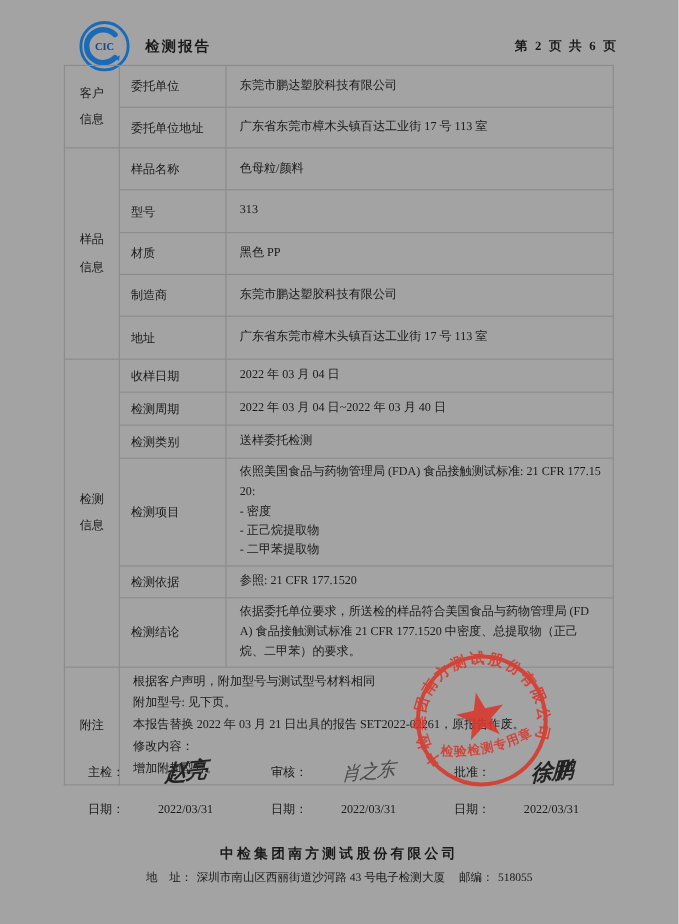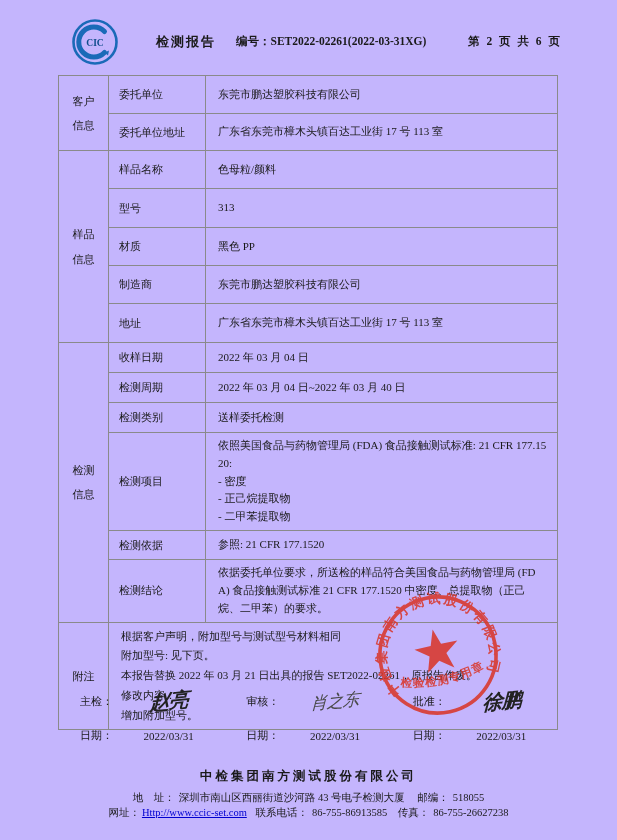--- a/index.html
+++ b/index.html
@@ -1,28 +1,28 @@
 <!DOCTYPE html>
 <html><head>
 <meta charset="utf-8">
 <style>
   html,body{margin:0;padding:0;background:#fff;}
   .page{
-    position:relative;width:617px;height:840px;background:#c4b5fd;
+    position:relative;width:617px;height:840px;background:#a3a3a3;
     font-family:"Liberation Serif","DejaVu Serif",serif;color:#1a1a1a;overflow:hidden;
   }
   
   .header{position:absolute;left:0;top:0;width:617px;height:70px;}
   .logo{position:absolute;left:62px;top:16px;width:66px;height:52px;}
-  .report-title{position:absolute;left:156px;top:33px;font-size:13px;font-weight:bold;letter-spacing:2px;}
+  .report-title{position:absolute;left:132px;top:33px;font-size:13px;font-weight:bold;letter-spacing:2px;}
   .report-no{position:absolute;left:236px;top:34px;font-size:11.5px;font-weight:bold;}
   .page-info{position:absolute;left:468px;top:34px;font-size:11.5px;font-weight:bold;letter-spacing:2px;}
   
   .report-table{
-    position:absolute;left:58px;top:75px;width:499px;
+    position:absolute;left:58px;top:59px;width:499px;
     border-collapse:collapse;table-layout:fixed;
   }
   .report-table th,.report-table td{
     border:1px solid #8a8a8a;font-size:11px;font-weight:normal;
     vertical-align:middle;word-break:break-all;
   }
   th.group{text-align:center;line-height:2.2;padding:0 13px;}
   td.lbl{padding:2px 4px 2px 10px;font-family:Liberation Mono, monospace;}
   td.val{padding:4px 10px 4px 12px;line-height:1.62;}
   td.pre{white-space:pre-line;}
@@ -56,21 +56,20 @@
 <div class="page">
 
   <div class="header">
     <svg class="logo" viewBox="0 0 66 52">
       <circle cx="33" cy="26" r="21.5" fill="none" stroke="#1a6ab8" stroke-width="2.6"></circle>
       <path d="M42.5,15.5 A15,15 0 1 0 42.5,36.5" fill="none" stroke="#1a6ab8" stroke-width="5" stroke-linecap="round"></path>
       <path d="M42.5,36.5 l4.5,-2 l-1,5 z" fill="#1a6ab8"></path>
       <text x="33" y="29.5" text-anchor="middle" font-size="9.5" font-weight="bold" font-family="Liberation Serif, DejaVu Serif, serif" fill="#0f4c8c">CIC</text>
     </svg>
     <div class="report-title">检测报告</div>
-    <div class="report-no"><span>编号：</span><span>SET2022-02261(2022-03-31XG)</span></div>
     <div class="page-info">第 2 页 共 6 页</div>
   </div>
 
   <table class="report-table">
     <colgroup>
         <col style="width:50px">
         <col style="width:97px">
         <col style="width:352px">
       </colgroup>
     <tbody>
@@ -191,19 +190,14 @@
         <textPath href="#arcBottom" startOffset="50%" text-anchor="middle">检验检测专用章</textPath>
       </text>
     </g>
   </svg>
 
   <div class="footer-company">中检集团南方测试股份有限公司</div>
   <div class="footer-line1">
     <span>地　址：</span><span>深圳市南山区西丽街道沙河路 43 号电子检测大厦</span>
     <span style="margin-left:8px">邮编：</span><span>518055</span>
   </div>
-  <div class="footer-line2">
-    <span>网址：</span><a class="url" href="#">Http://www.ccic-set.com</a>
-    <span style="margin-left:6px">联系电话：</span><span>86-755-86913585</span>
-    <span style="margin-left:6px">传真：</span><span>86-755-26627238</span>
-  </div>
 
 </div>
 
 </body></html>

